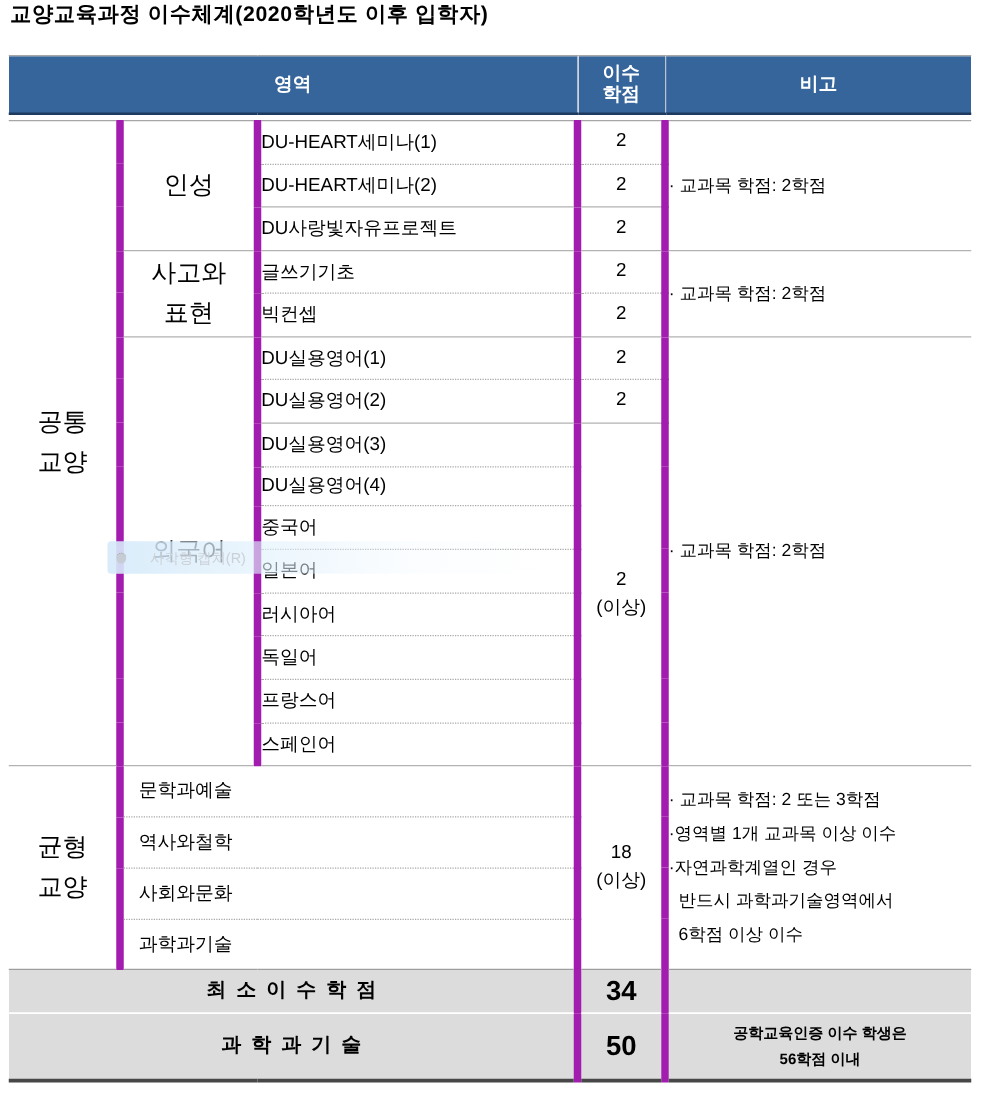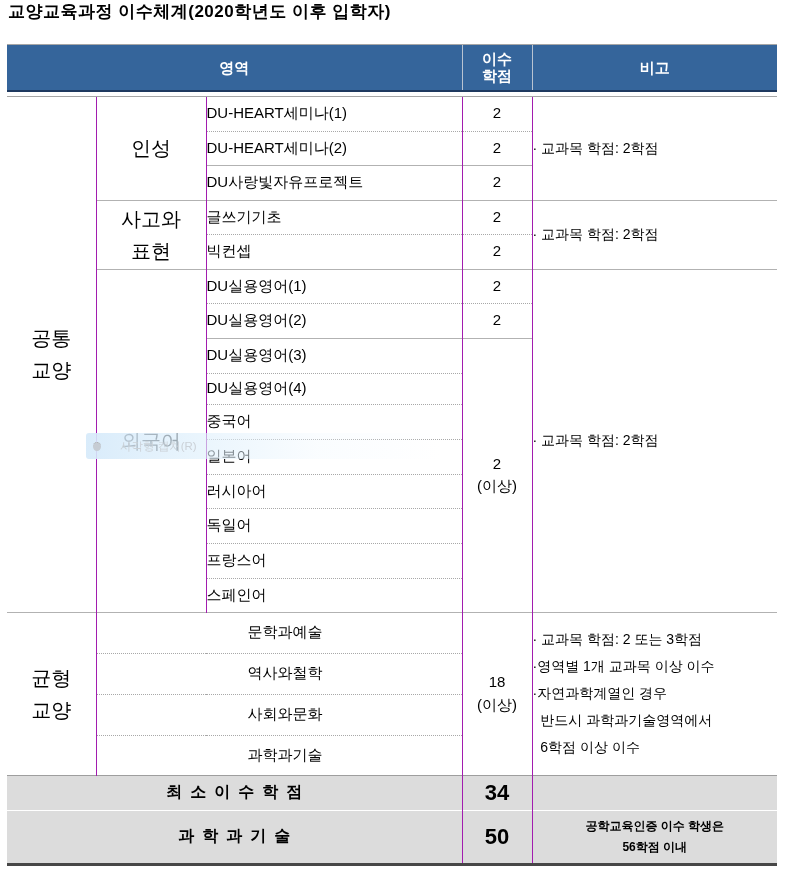--- a/index.html
+++ b/index.html
@@ -20,33 +20,33 @@
   
   thead th{
     background:#35659B;color:#FFFFFF;font-weight:bold;font-size:15px;
     border-top:1px solid #A6A6A6;
     border-bottom:2px solid #1F3A60;
     white-space:pre-line;line-height:1.15;text-align:center;
   }
   thead th.hdiv{border-left:1px solid #B9C4D2;}
   tr.spacer td{height:4px;background:#fff;border-bottom:1px solid #A6A6A6;}
   
-  .bl{border-left:1px solid #a21caf;}
+  .bl{border-left:6px solid #a21caf;}
   
   .sol{border-top:1px solid #B2B2B2;}
   .dot{border-top:1px dotted #A8A8A8;}
   .sumtop{border-top:1px solid #9E9E9E;}
   .wt{border-top:1px solid #FFFFFF;}
   .last{border-bottom:3px solid #474747;}
   
   .group,.sub{
     text-align:center;font-size:20px;white-space:pre-line;line-height:1.6;
   }
   .course{font-size:15px;text-align:left;padding-left:11px;}
-  .course.center{text-align:center;padding-left:12px;}
+  .course.center{text-align:left;padding-left:12px;}
   .credit{font-size:15px;text-align:center;white-space:pre-line;line-height:1.5;}
   .note{
     font-size:14px;text-align:left;padding-left:9px;
     white-space:pre-wrap;line-height:1.92;
   }
   .sum-row td{background:#DCDCDC;}
   .sum-label{font-weight:bold;font-size:16px;text-align:center;letter-spacing:8px;text-indent:8px;}
   .sum-credit{font-weight:bold;font-size:22px;text-align:center;}
   .sum-note{font-weight:bold;font-size:12px;text-align:center;white-space:pre-line;line-height:1.75;padding-left:0;}
   

